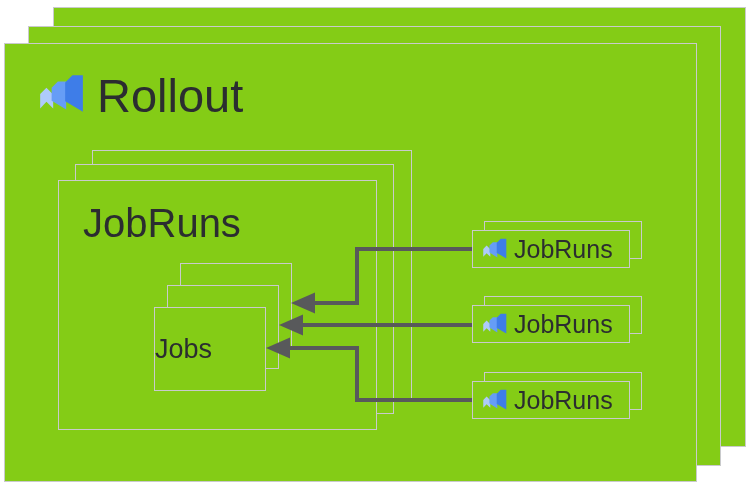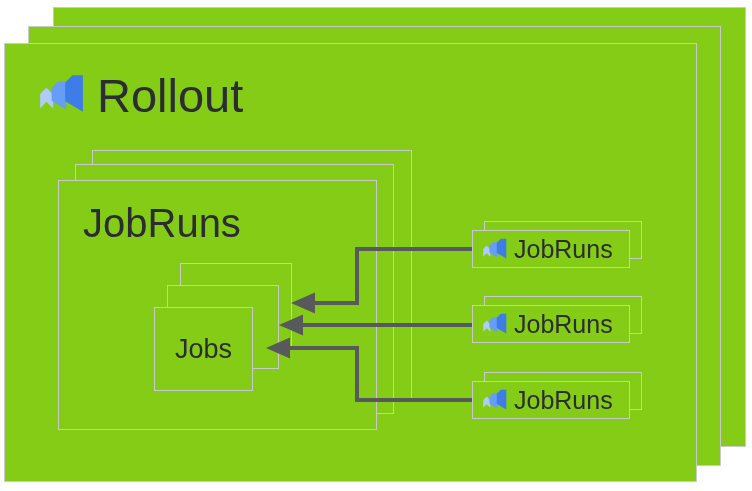--- a/index.html
+++ b/index.html
@@ -54,22 +54,22 @@
     left: 83px; top: 203px;
     font-size: 40px;
     line-height: 1;
     color: var(--text);
   }
 
   
   .jobs-back   { left: 180px; top: 263px; width: 112px; height: 84px; }
   .jobs-middle { left: 167px; top: 285px; width: 112px; height: 84px; }
   .jobs-front  {
-    left: 154px; top: 307px; width: 99px; height: 84px;
-    display: flex; align-items: center; justify-content: center;
+    left: 154px; top: 307px; width: 112px; height: 84px;
+    display: flex; align-items: center; 
   }
   .jobs-title { font-size: 27px; color: var(--text); }
 
   
   .arrows {
     position: absolute;
     left: 0; top: 0;
     width: 752px; height: 491px;
     pointer-events: none;
   }

